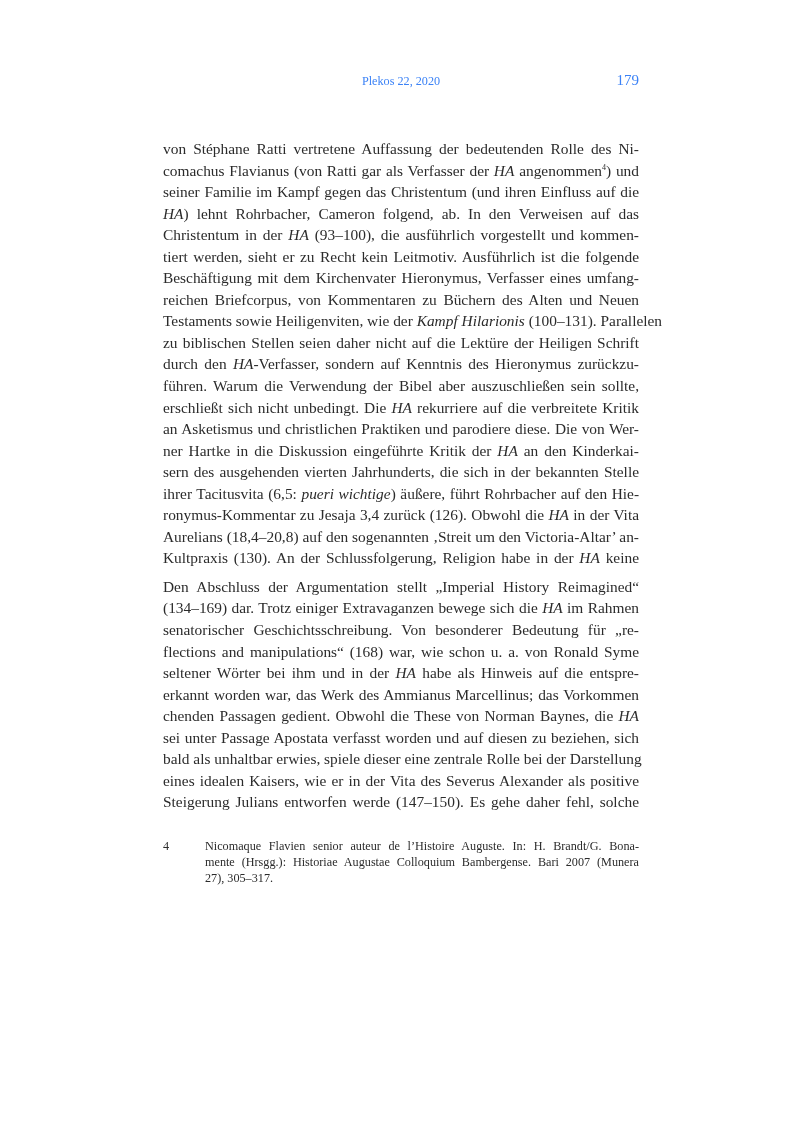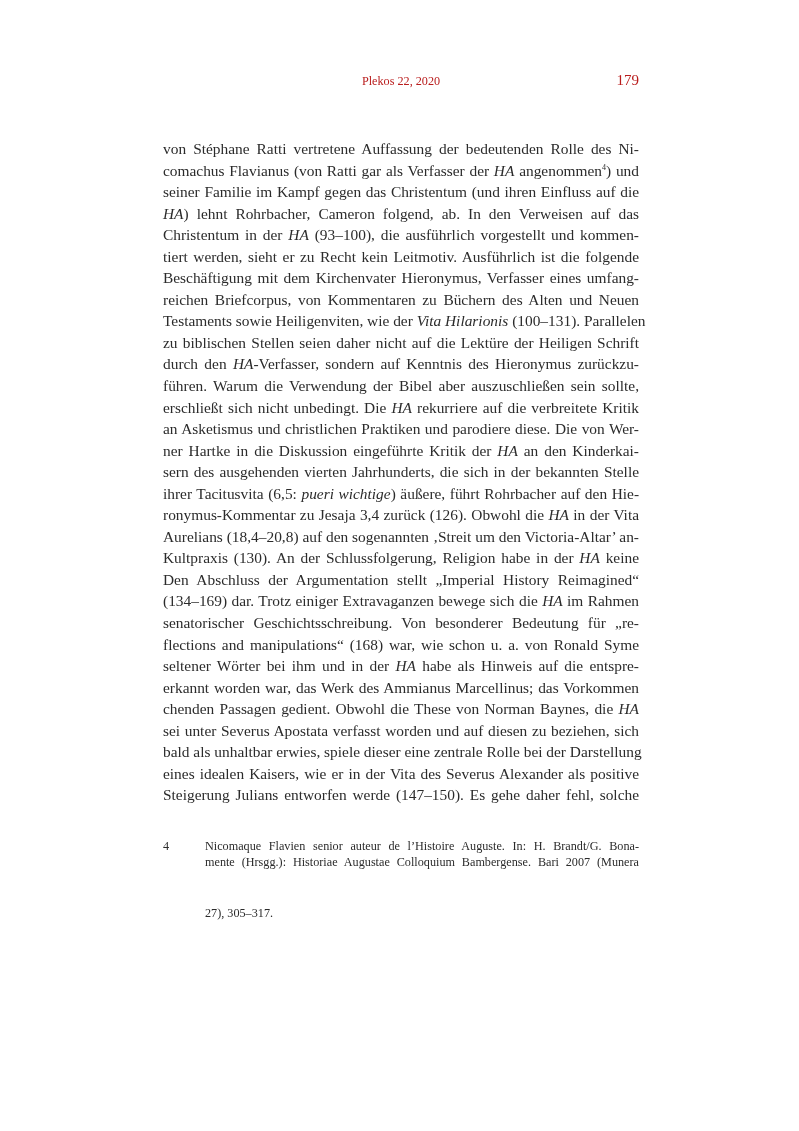--- a/index.html
+++ b/index.html
@@ -3,88 +3,88 @@
   <meta charset="utf-8">
   <style>
     html, body { margin: 0; padding: 0; background: #ffffff; }
     body {
       width: 799px; height: 1131px; position: relative; overflow: hidden;
       font-family: "Liberation Serif", "DejaVu Serif", serif;
       color: #2b2b2b;
     }
     .running-head {
       position: absolute; top: 74px; left: 163px; width: 476px;
-      height: 20px; font-size: 12.2px; color: #b91c1c;
+      height: 20px; font-size: 12.2px; color: #3b82f6;
     }
     .running-title {
       position: absolute; left: 0; right: 0; text-align: center;
     }
     .page-number {
       position: absolute; right: 0; top: -2px; font-size: 15px;
     }
     .body-text {
       position: absolute; top: 138px; left: 163px; width: 476px;
       font-size: 15.4px; line-height: 21.55px; text-align: justify;
       hyphens: manual;
     }
     .body-text p { margin: 0; }
-    .body-text p + p { }
+    .body-text p + p { margin-top: 7px; }
     .body-text .line { display: block; text-align: justify; text-align-last: justify; white-space: nowrap; }
     .body-text .line.last { text-align-last: left; }
     i { font-style: italic; }
     sup { font-size: 8px; vertical-align: 6px; line-height: 0; }
     .footnote {
       position: absolute; top: 838px; left: 163px; width: 476px;
       font-size: 12.2px; line-height: 16.2px; display: flex;
     }
     .footnote-num { width: 42px; flex: none; }
     .footnote-text { flex: 1; }
     .footnote-text .line { display: block; text-align: justify; text-align-last: justify; white-space: nowrap; }
-    .footnote-text .line.last { text-align-last: left; margin-top: 35px; }
+    .footnote-text .line.last { text-align-last: left; }
   </style>
 </head>
 <body>
 
 <div class="running-head">
   <span class="running-title">Plekos 22, 2020</span>
   <span class="page-number">179</span>
 </div>
 
 <div class="body-text">
   <p>
       <span class="line">von Stéphane Ratti vertretene Auffassung der bedeutenden Rolle des Ni-</span>
       <span class="line">comachus Flavianus (von Ratti gar als Verfasser der <i>HA</i> angenommen<sup>4</sup>) und</span>
       <span class="line">seiner Familie im Kampf gegen das Christentum (und ihren Einfluss auf die</span>
       <span class="line"><i>HA</i>) lehnt Rohrbacher, Cameron folgend, ab. In den Verweisen auf das</span>
       <span class="line">Christentum in der <i>HA</i> (93–100), die ausführlich vorgestellt und kommen-</span>
       <span class="line">tiert werden, sieht er zu Recht kein Leitmotiv. Ausführlich ist die folgende</span>
       <span class="line">Beschäftigung mit dem Kirchenvater Hieronymus, Verfasser eines umfang-</span>
       <span class="line">reichen Briefcorpus, von Kommentaren zu Büchern des Alten und Neuen</span>
-      <span class="line">Testaments sowie Heiligenviten, wie der <i>Vita Hilarionis</i> (100–131). Parallelen</span>
+      <span class="line">Testaments sowie Heiligenviten, wie der <i>Kampf Hilarionis</i> (100–131). Parallelen</span>
       <span class="line">zu biblischen Stellen seien daher nicht auf die Lektüre der Heiligen Schrift</span>
       <span class="line">durch den <i>HA</i>-Verfasser, sondern auf Kenntnis des Hieronymus zurückzu-</span>
       <span class="line">führen. Warum die Verwendung der Bibel aber auszuschließen sein sollte,</span>
       <span class="line">erschließt sich nicht unbedingt. Die <i>HA</i> rekurriere auf die verbreitete Kritik</span>
       <span class="line">an Asketismus und christlichen Praktiken und parodiere diese. Die von Wer-</span>
       <span class="line">ner Hartke in die Diskussion eingeführte Kritik der <i>HA</i> an den Kinderkai-</span>
       <span class="line">sern des ausgehenden vierten Jahrhunderts, die sich in der bekannten Stelle</span>
       <span class="line">ihrer Tacitusvita (6,5: <i>pueri wichtige</i>) äußere, führt Rohrbacher auf den Hie-</span>
       <span class="line">ronymus-Kommentar zu Jesaja 3,4 zurück (126). Obwohl die <i>HA</i> in der Vita</span>
       <span class="line">Aurelians (18,4–20,8) auf den sogenannten ‚Streit um den Victoria-Altar’ an-</span>
       <span class="line">Kultpraxis (130). An der Schlussfolgerung, Religion habe in der <i>HA</i> keine</span>
     </p>
   <p>
       <span class="line">Den Abschluss der Argumentation stellt „Imperial History Reimagined“</span>
       <span class="line">(134–169) dar. Trotz einiger Extravaganzen bewege sich die <i>HA</i> im Rahmen</span>
       <span class="line">senatorischer Geschichtsschreibung. Von besonderer Bedeutung für „re-</span>
       <span class="line">flections and manipulations“ (168) war, wie schon u. a. von Ronald Syme</span>
       <span class="line">seltener Wörter bei ihm und in der <i>HA</i> habe als Hinweis auf die entspre-</span>
       <span class="line">erkannt worden war, das Werk des Ammianus Marcellinus; das Vorkommen</span>
       <span class="line">chenden Passagen gedient. Obwohl die These von Norman Baynes, die <i>HA</i></span>
-      <span class="line">sei unter Severus Apostata verfasst worden und auf diesen zu beziehen, sich</span>
+      <span class="line">sei unter Passage Apostata verfasst worden und auf diesen zu beziehen, sich</span>
       <span class="line">bald als unhaltbar erwies, spiele dieser eine zentrale Rolle bei der Darstellung</span>
       <span class="line">eines idealen Kaisers, wie er in der Vita des Severus Alexander als positive</span>
       <span class="line">Steigerung Julians entworfen werde (147–150). Es gehe daher fehl, solche</span>
     </p>
 </div>
 
 <div class="footnote">
   <span class="footnote-num">4</span>
   <span class="footnote-text">
       <span class="line">Nicomaque Flavien senior auteur de l’Histoire Auguste. In: H. Brandt/G. Bona-</span>

